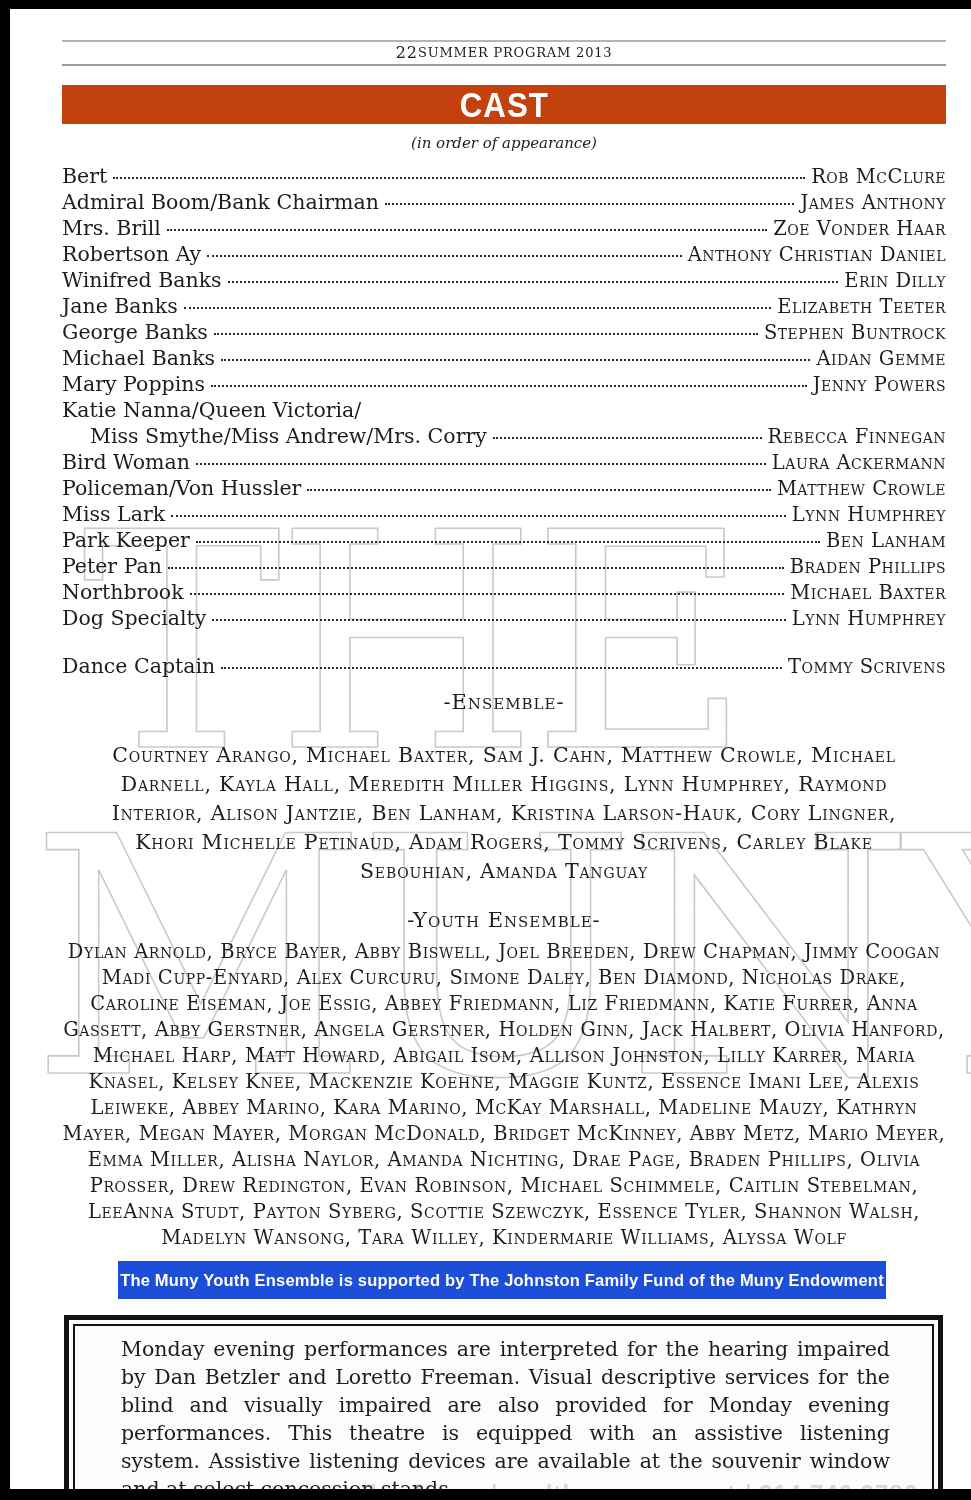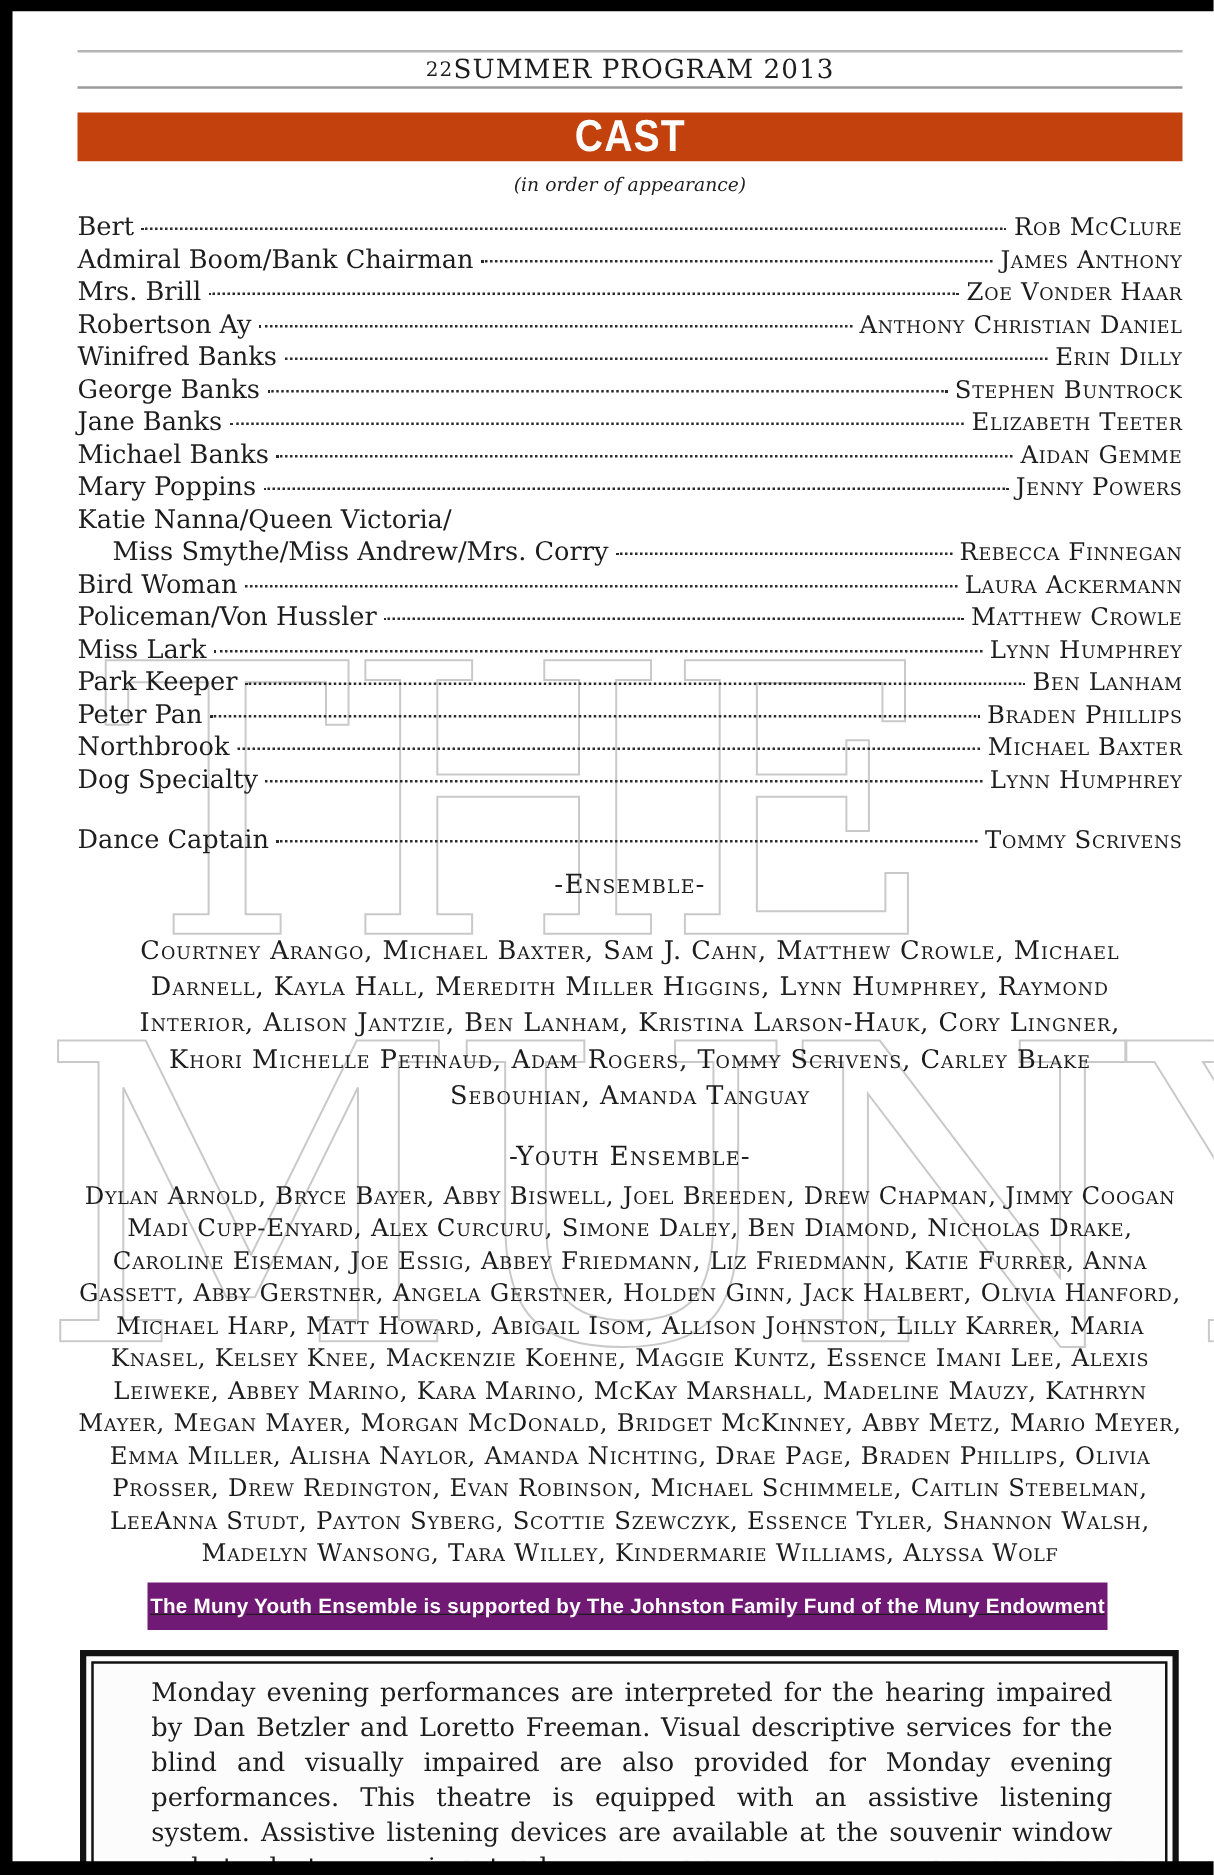--- a/index.html
+++ b/index.html
@@ -33,21 +33,21 @@
   
   .page-header {
     margin-top:40px;
     border-top:2px solid #b5b5b5;
     border-bottom:2px solid #9a9a9a;
     display:flex; justify-content:center; align-items:center;
     padding:1px 2px 2px 2px;
     font-size:16px;
   }
   .pageno { letter-spacing:1px; }
-  .header-right { letter-spacing:0.8px; font-size:21px; }
+  .header-right { letter-spacing:0.8px; font-size:13px; }
 
   
   .cast-banner {
     margin-top:19px; background:#0b0b0b; height:39px;
     display:flex; align-items:center; justify-content:center;
   }
   .cast-banner .title {
     color:#ffffff; font-family:"Liberation Sans", sans-serif;
     font-weight:bold; font-size:34px; letter-spacing:1px;
     transform:scale(0.92,1.05);
@@ -155,28 +155,28 @@
         <span class="role">Robertson Ay</span>
         <span class="leader"></span>
         <span class="actor">Anthony Christian Daniel</span>
       </div>
       <div class="cast-row">
         <span class="role">Winifred Banks</span>
         <span class="leader"></span>
         <span class="actor">Erin Dilly</span>
       </div>
       <div class="cast-row">
+        <span class="role">Jane Banks</span>
+        <span class="leader"></span>
+        <span class="actor">Elizabeth Teeter</span>
+      </div>
+      <div class="cast-row">
         <span class="role">George Banks</span>
         <span class="leader"></span>
         <span class="actor">Stephen Buntrock</span>
-      </div>
-      <div class="cast-row">
-        <span class="role">Jane Banks</span>
-        <span class="leader"></span>
-        <span class="actor">Elizabeth Teeter</span>
       </div>
       <div class="cast-row">
         <span class="role">Michael Banks</span>
         <span class="leader"></span>
         <span class="actor">Aidan Gemme</span>
       </div>
       <div class="cast-row">
         <span class="role">Mary Poppins</span>
         <span class="leader"></span>
         <span class="actor">Jenny Powers</span>
@@ -230,21 +230,21 @@
         <span class="actor">Tommy Scrivens</span>
       </div>
     </div>
 
   <div class="section-heading">-Ensemble-</div>
   <div class="names ensemble">Courtney Arango, Michael Baxter, Sam J. Cahn, Matthew Crowle, Michael Darnell, Kayla Hall, Meredith Miller Higgins, Lynn Humphrey, Raymond Interior, Alison Jantzie, Ben Lanham, Kristina Larson-Hauk, Cory Lingner, Khori Michelle Petinaud, Adam Rogers, Tommy Scrivens, Carley Blake Sebouhian, Amanda Tanguay</div>
 
   <div class="section-heading youth">-Youth Ensemble-</div>
   <div class="names youth">Dylan Arnold, Bryce Bayer, Abby Biswell, Joel Breeden, Drew Chapman, Jimmy Coogan Madi Cupp-Enyard, Alex Curcuru, Simone Daley, Ben Diamond, Nicholas Drake, Caroline Eiseman, Joe Essig, Abbey Friedmann, Liz Friedmann, Katie Furrer, Anna Gassett, Abby Gerstner, Angela Gerstner, Holden Ginn, Jack Halbert, Olivia Hanford, Michael Harp, Matt Howard, Abigail Isom, Allison Johnston, Lilly Karrer, Maria Knasel, Kelsey Knee, Mackenzie Koehne, Maggie Kuntz, Essence Imani Lee, Alexis Leiweke, Abbey Marino, Kara Marino, McKay Marshall, Madeline Mauzy, Kathryn Mayer, Megan Mayer, Morgan McDonald, Bridget McKinney, Abby Metz, Mario Meyer, Emma Miller, Alisha Naylor, Amanda Nichting, Drae Page, Braden Phillips, Olivia Prosser, Drew Redington, Evan Robinson, Michael Schimmele, Caitlin Stebelman, LeeAnna Studt, Payton Syberg, Scottie Szewczyk, Essence Tyler, Shannon Walsh, Madelyn Wansong, Tara Willey, Kindermarie Williams, Alyssa Wolf</div>
 
-  <div class="support-banner" style="background: #701a75; text-decoration: underline;">
+  <div class="support-banner" style="background: #1d4ed8;">
     <span>The Muny Youth Ensemble is supported by The Johnston Family Fund of the Muny Endowment</span>
   </div>
 
   <div class="notice-box">
     <div class="notice-inner">
       <span>Monday evening performances are interpreted for the hearing impaired by Dan Betzler and Loretto Freeman. Visual descriptive services for the blind and visually impaired are also provided for Monday evening performances. This theatre is equipped with an assistive listening system. Assistive listening devices are available at the souvenir window and at select concession stands.</span>
       <span class="bleed">commercebank.com/wealthmanagement / 314.746.3786</span>
     </div>
   </div>
 

